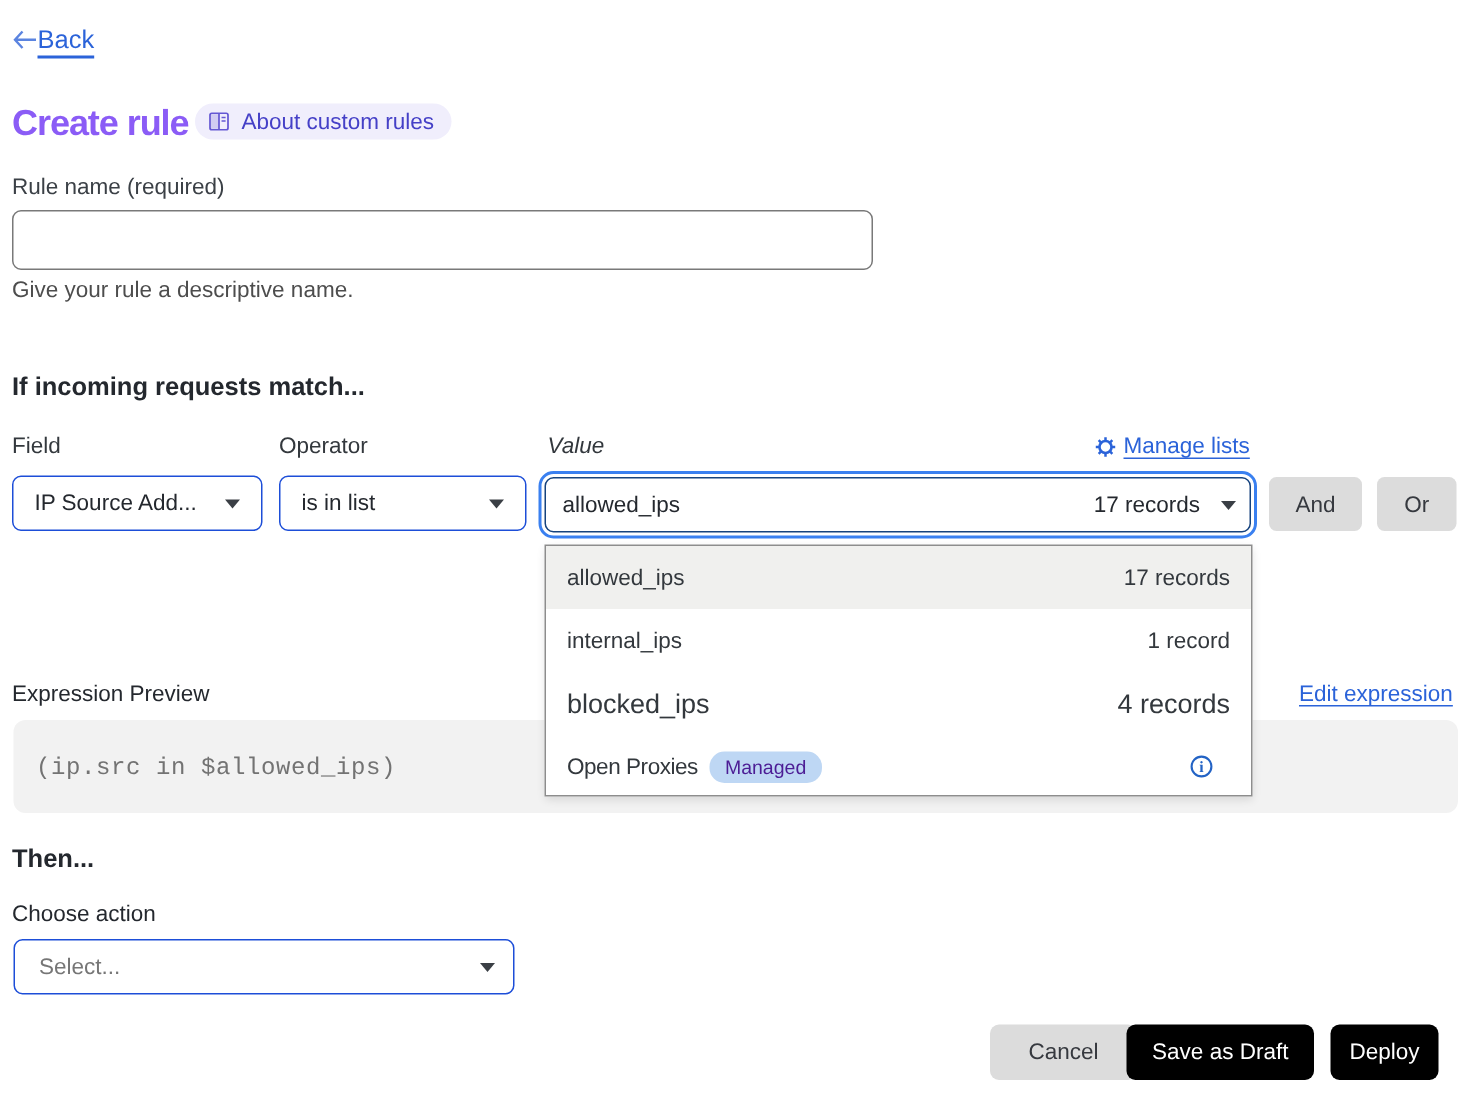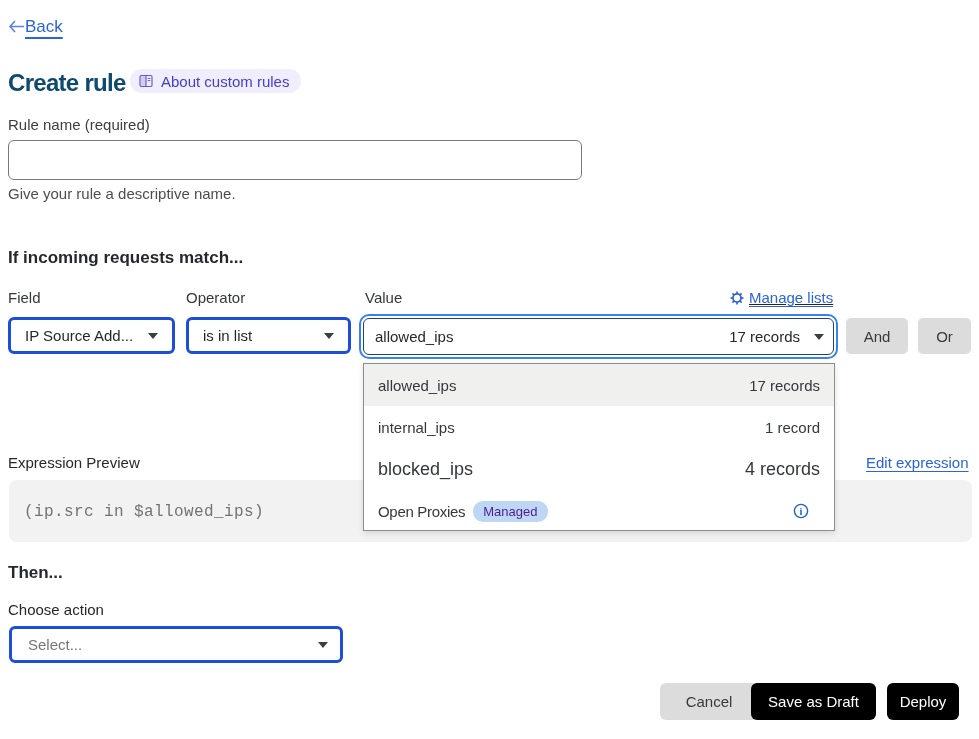--- a/index.html
+++ b/index.html
@@ -1,58 +1,58 @@
 <!DOCTYPE html>
 <html><head>
 <meta charset="utf-8">
 <style>
   html,body{margin:0;padding:0;background:#fff;}
   body{font-family:"Liberation Sans",sans-serif;color:#24282e;width:979px;height:739px;overflow:hidden;}
   .page{position:relative;width:979px;height:739px;}
   .abs{position:absolute;}
   .link{color:#2b63d9;}
-  .sel{box-sizing:border-box;border:3px solid #1d4ed8;border-radius:6px;background:#fff;display:flex;align-items:center;font-size:15px;color:#24282e;gap:12px;}
+  .sel{box-sizing:border-box;border:1px solid #1d4ed8;border-radius:6px;background:#fff;display:flex;align-items:center;font-size:15px;color:#24282e;gap:12px;}
   .chev{width:0;height:0;border-left:5px solid transparent;border-right:5px solid transparent;border-top:6px solid #3a3f45;}
   .graybtn{box-sizing:border-box;background:#dcdcdc;border:none;border-radius:5px;color:#36393f;font-size:15px;display:flex;align-items:center;justify-content:center;font-family:"Liberation Sans",sans-serif;}
   .bluebtn{box-sizing:border-box;background:#000000;border:none;border-radius:6px;color:#fff;font-size:15px;display:flex;align-items:center;justify-content:center;font-family:"Liberation Sans",sans-serif;}
 </style>
 </head>
 <body>
 <div class="page">
 
   <div class="abs" style="left:8px;top:17px;font-size:17px;color:#2b63d9;">
     <svg width="17" height="13" viewBox="0 0 17 13" style="vertical-align:-1px;">
         <path d="M7 1 L2 6.5 L7 12 M2 6.5 L16 6.5" fill="none" stroke="#5b84e0" stroke-width="1.6"></path>
       </svg><span style="text-decoration:underline;text-underline-offset:5px;text-decoration-thickness:1.5px;">Back</span>
   </div>
 
-  <div class="abs" style="left:8px;top:69px;font-size:24px;font-weight:700;color:#0c4a6e;letter-spacing:-0.7px;">Create rule</div>
+  <div class="abs" style="left:8px;top:69px;font-size:24px;font-weight:700;color:#8b5cf6;letter-spacing:-0.7px;">Create rule</div>
 
   <div class="abs" style="left:130px;top:69px;height:24px;background:#f0eefc;border-radius:12px;display:flex;align-items:center;padding:0 12px 0 9px;">
     <svg width="14" height="14" viewBox="0 0 14 14" style="margin-right:8px;">
       <rect x="1" y="1.5" width="12" height="11" rx="1.2" fill="none" stroke="#6558d3" stroke-width="1.15"></rect>
       <rect x="1.6" y="2.1" width="5.4" height="9.8" fill="#6558d3" opacity="0.22"></rect>
       <line x1="7" y1="1.5" x2="7" y2="12.5" stroke="#6558d3" stroke-width="1.15"></line>
       <line x1="8.7" y1="4.4" x2="11.4" y2="4.4" stroke="#6558d3" stroke-width="1"></line>
       <line x1="8.7" y1="6.6" x2="11.4" y2="6.6" stroke="#6558d3" stroke-width="1"></line>
     </svg>
     <span style="font-size:15px;color:#4540c7;">About custom rules</span>
   </div>
 
   <div class="abs" style="left:8px;top:116px;font-size:15px;color:#3b4046;">Rule name (required)</div>
   <div class="abs" style="left:8px;top:140px;width:574px;height:40px;box-sizing:border-box;border:1px solid #797979;border-radius:6px;background:#fff;"></div>
   <div class="abs" style="left:8px;top:185px;font-size:15px;color:#4d4d4d;">Give your rule a descriptive name.</div>
 
   <div class="abs" style="left:8px;top:248px;font-size:17px;font-weight:700;">If incoming requests match...</div>
 
   <div class="abs" style="left:8px;top:289px;font-size:15px;color:#33383d;">Field</div>
   <div class="abs" style="left:186px;top:289px;font-size:15px;color:#33383d;">Operator</div>
-  <div class="abs" style="left:365px;top:289px;font-size:15px;color:#33383d;">Value</div>
+  <div class="abs" style="left:365px;top:289px;font-size:15px;color:#33383d;font-style:italic;">Value</div>
 
-  <div class="abs" style="left:730px;top:289px;display:flex;align-items:center;text-decoration:underline;">
+  <div class="abs" style="left:730px;top:289px;display:flex;align-items:center;">
     <svg width="14" height="14" viewBox="0 0 16 16" style="margin-right:5px;">
       <g fill="none" stroke="#2b63d9">
         <circle cx="8" cy="8" r="4.6" stroke-width="2"></circle>
         <g stroke-width="1.9">
           <line x1="8" y1="0.6" x2="8" y2="3.2"></line>
             <line x1="8" y1="12.8" x2="8" y2="15.4"></line>
           <line x1="0.6" y1="8" x2="3.2" y2="8"></line>
             <line x1="12.8" y1="8" x2="15.4" y2="8"></line>
           <line x1="2.8" y1="2.8" x2="4.6" y2="4.6"></line>
             <line x1="11.4" y1="11.4" x2="13.2" y2="13.2"></line>

